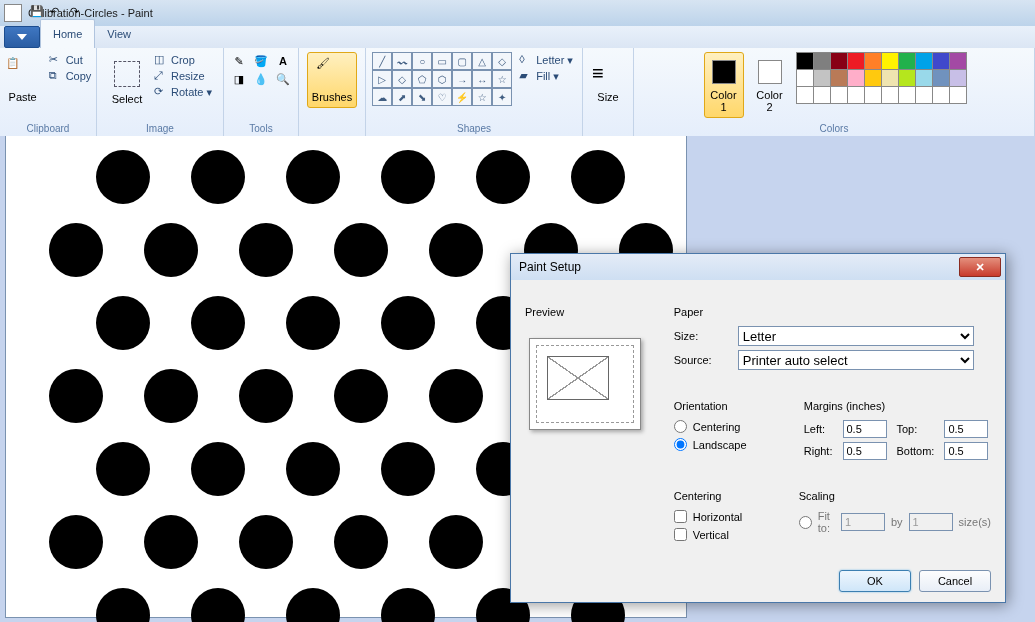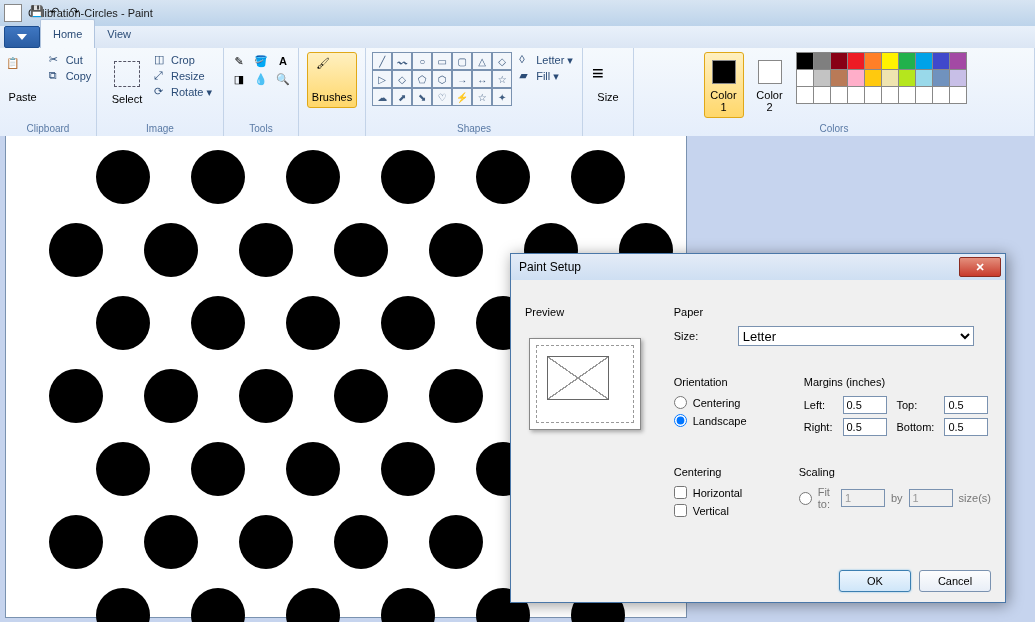--- a/index.html
+++ b/index.html
@@ -299,20 +299,24 @@
             <div class="preview-page"></div>
           </div>
       </div>
     </div>
     <div class="dlg-col">
       <div class="section-title">Paper</div>
       <div class="row">
           <label>Size:</label>
         <select class="win"><option>Letter</option></select>
         </div>
+      <div class="row">
+          <label>Source:</label>
+        <select class="win"><option>Printer auto select</option></select>
+        </div>
 
       <div style="display:flex;gap:30px;margin-top:14px;">
         <fieldset style="width:100px">
           <div class="section-title">Orientation</div>
           <div class="radio">
               <input type="radio" name="or" style="">
               <span>Centering</span>
             </div>
           <div class="radio">
               <input type="radio" name="or" checked="" style="">

